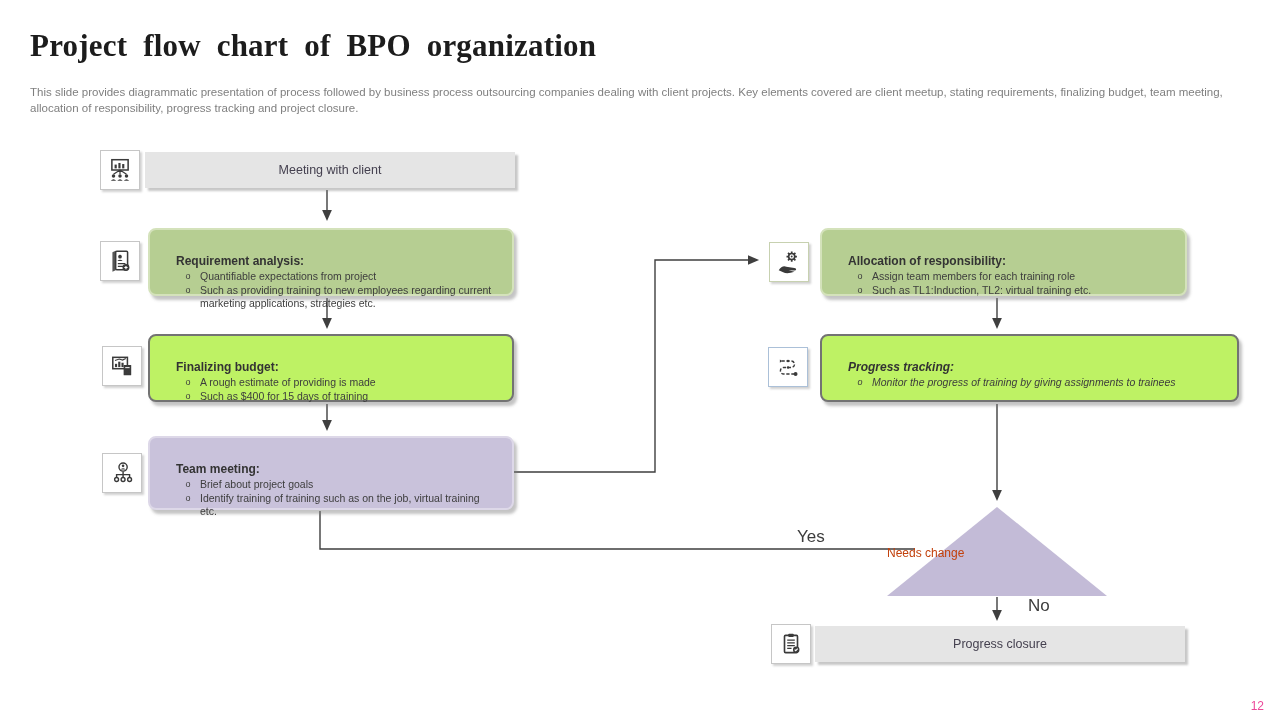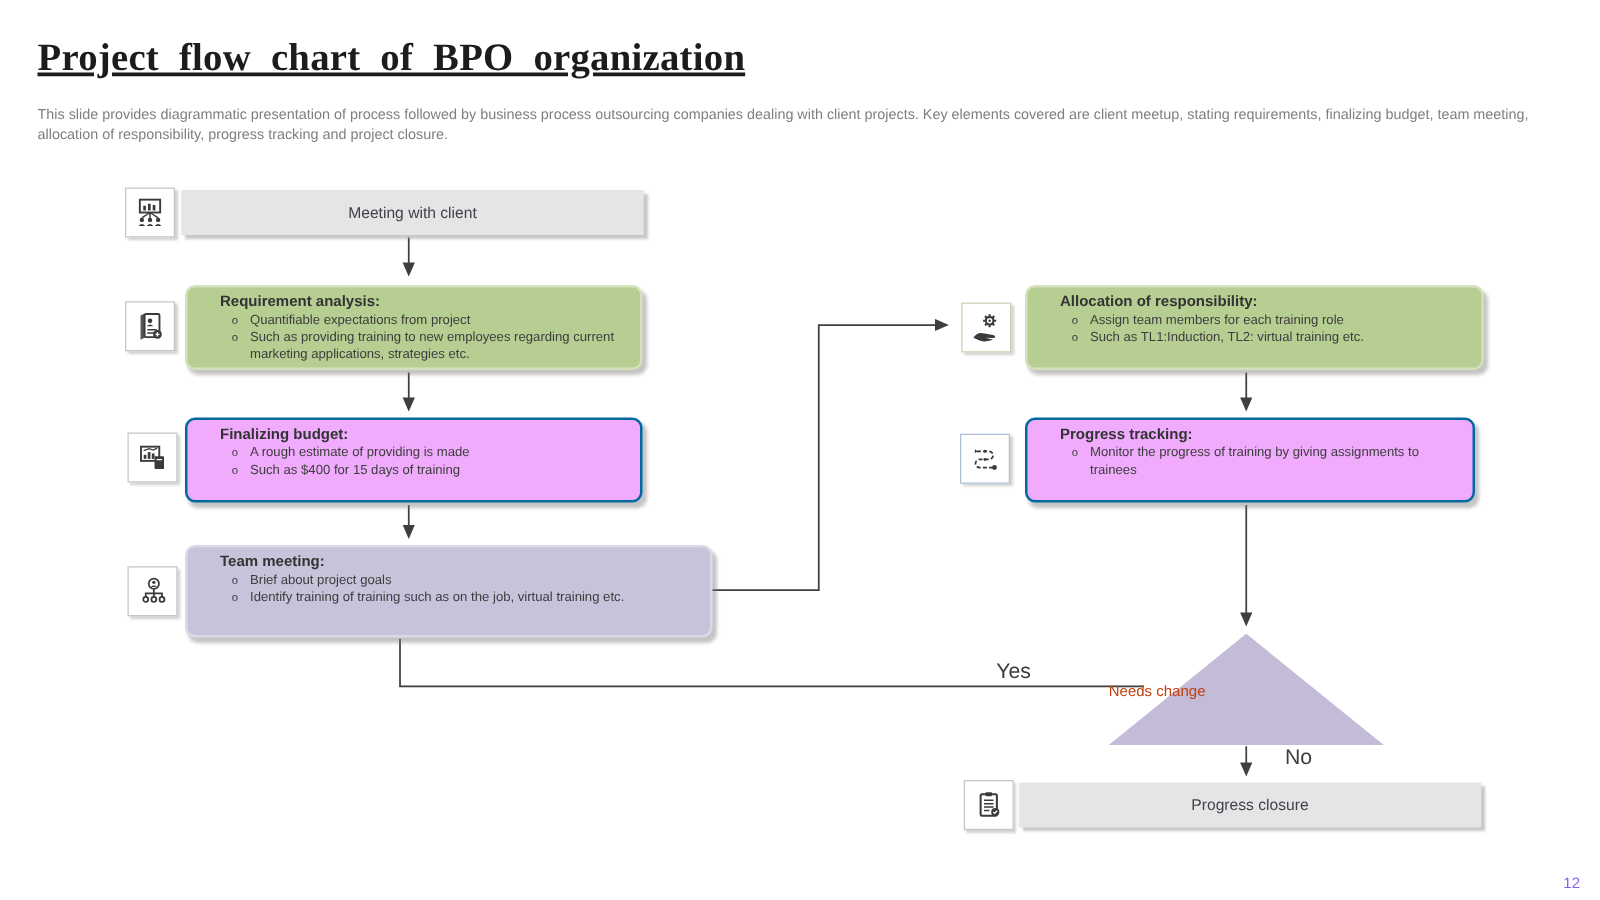--- a/index.html
+++ b/index.html
@@ -1,47 +1,47 @@
 <!DOCTYPE html>
 <html><head>
 <meta charset="utf-8">
 <style>
   html,body{margin:0;padding:0;background:#fff;}
   .slide{position:relative;width:1280px;height:720px;background:#ffffff;
          font-family:"Liberation Sans",sans-serif;overflow:hidden;}
 
   .title{position:absolute;left:30px;top:28px;
          font-family:"Liberation Serif",serif;font-size:31px;font-weight:bold;
-         color:#1c1c1c;word-spacing:8px;letter-spacing:.2px;text-decoration:underline;}
+         color:#1c1c1c;word-spacing:8px;letter-spacing:.2px;}
   .desc{position:absolute;left:30px;top:84px;width:1205px;
         font-size:11.5px;line-height:1.4;color:#7f7f7f;}
 
   .bar{position:absolute;background:#e5e5e5;
        box-shadow:3px 3px 2px rgba(130,130,130,.45);
        display:flex;align-items:center;justify-content:center;
        font-size:12.5px;color:#44404f;}
   #bar-meeting{left:145px;top:152px;width:370px;height:36px;}
   #bar-closure{left:815px;top:626px;width:370px;height:36px;}
 
   .step{position:absolute;box-sizing:border-box;border-radius:8px;
-        padding:4px 14px 6px 26px;color:#3c3c3c;
+        padding:24px 14px 6px 26px;color:#3c3c3c;
         box-shadow:3px 4px 3px rgba(125,125,125,.45);}
   .step.green{background:#b6ce92;border:2px solid #d4e2bb;}
-  .step.blue{background:#f0abfc;border:2px solid #0369a1;}
+  .step.blue{background:#bef264;border:2px solid #737373;}
   .step.purple{background:#c9c2db;border:2px solid #ddd8e8;}
   .step h3{margin:0 0 2px;font-size:12px;font-weight:bold;color:#333;}
   .bullet{display:flex;font-size:10.5px;line-height:1.3;color:#3d3d3d;}
   .bullet .m{flex:0 0 auto;width:24px;text-align:center;font-size:9px;padding-top:1px;}
   .bullet .t{flex:1 1 auto;}
 
   #step-req{left:148px;top:228px;width:366px;height:68px;}
   #step-budget{left:148px;top:334px;width:366px;height:68px;}
-  #step-team{left:148px;top:436px;width:422px;height:74px;}
+  #step-team{left:148px;top:436px;width:366px;height:74px;}
   #step-alloc{left:820px;top:228px;width:367px;height:68px;}
-  #step-progress{left:820px;top:334px;width:360px;height:68px;}
+  #step-progress{left:820px;top:334px;width:419px;height:68px;font-style:italic;}
 
   .iconbox{position:absolute;width:38px;height:38px;background:#fff;
            border:1px solid #c6c6c6;box-shadow:2px 2px 2px rgba(140,140,140,.4);
            display:flex;align-items:center;justify-content:center;}
   #icon-meeting{left:100px;top:150px;}
   #icon-req{left:100px;top:241px;}
   #icon-budget{left:102px;top:346px;}
   #icon-team{left:102px;top:453px;}
   #icon-alloc{left:769px;top:242px;border-color:#c7d1b0;}
   #icon-progress{left:768px;top:347px;border-color:#abc0d8;}
@@ -54,21 +54,21 @@
   .triangle-label{position:absolute;left:887px;top:546px;width:220px;
                   text-align:left;font-size:12px;color:#c2410c;}
   .edge-label{position:absolute;font-size:17px;color:#3c3c3c;}
   #label-yes{left:797px;top:527px;}
   #label-no{left:1028px;top:596px;}
 
   .connectors{position:absolute;left:0;top:0;pointer-events:none;}
 
   .footer{position:absolute;left:0;top:702px;width:100%;text-align:center;
           font-size:10.5px;color:#9b9b9b;}
-  .pagenum{position:absolute;right:16px;top:699px;font-size:12px;color:#8b5cf6;}
+  .pagenum{position:absolute;right:16px;top:699px;font-size:12px;color:#ec4899;}
 </style>
 </head>
 <body>
 
 <div class="slide">
 
   <div class="title">Project flow chart of BPO organization</div>
   <div class="desc">This slide provides diagrammatic presentation of process followed by business process outsourcing companies dealing with client projects. Key elements covered are client meetup, stating requirements, finalizing budget, team meeting, allocation of responsibility, progress tracking and project closure.</div>
 
   <svg class="connectors" width="1280" height="720" viewBox="0 0 1280 720">

